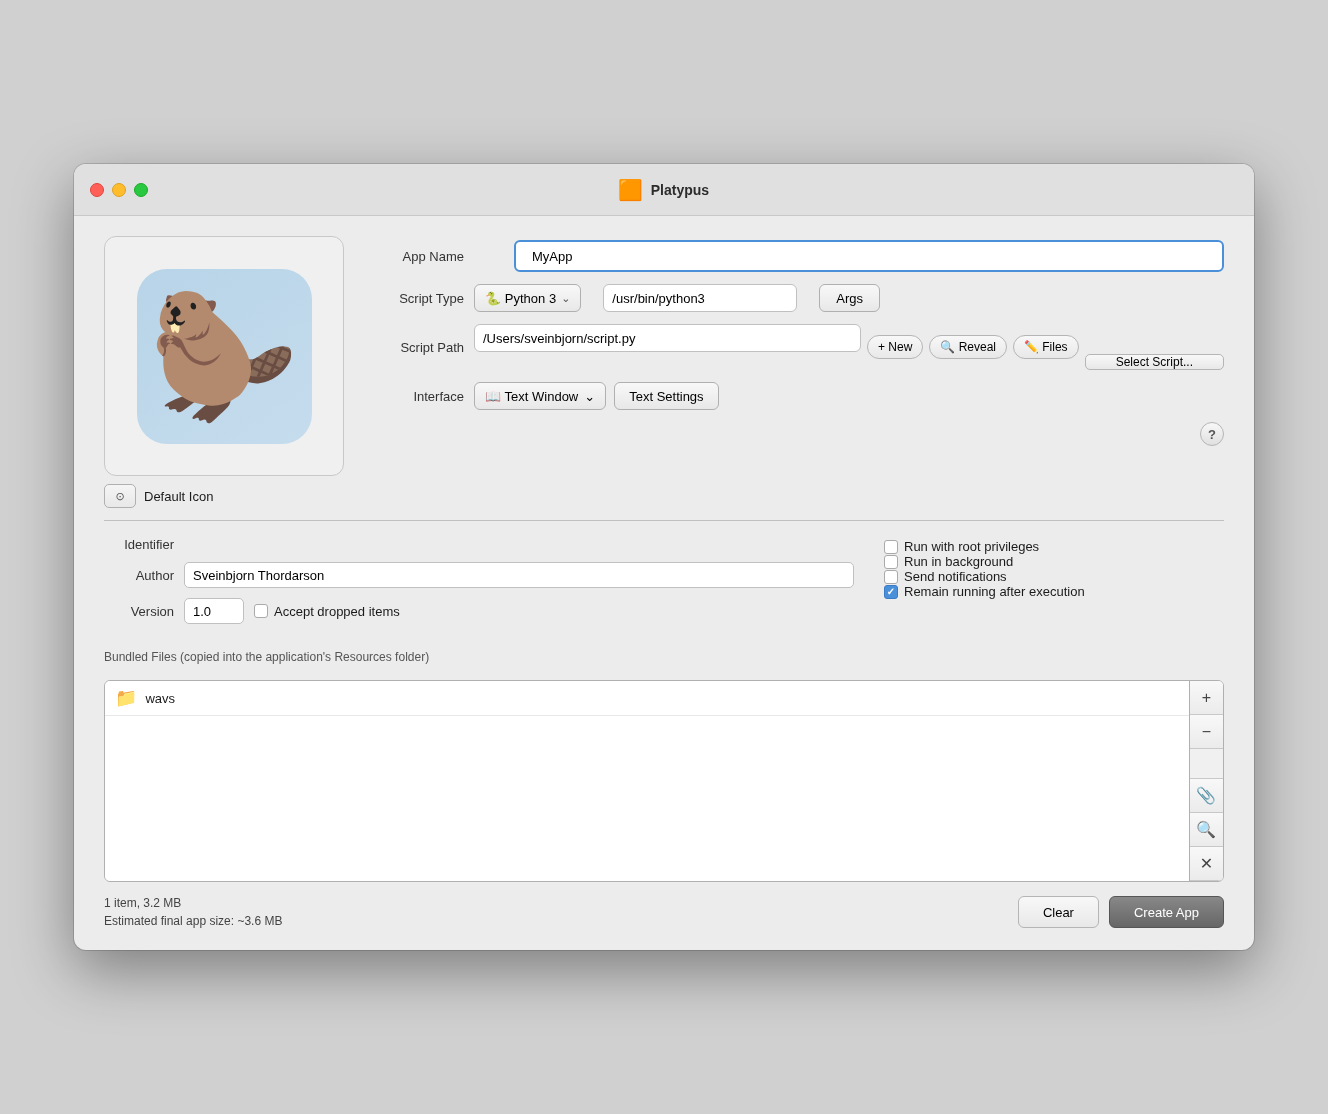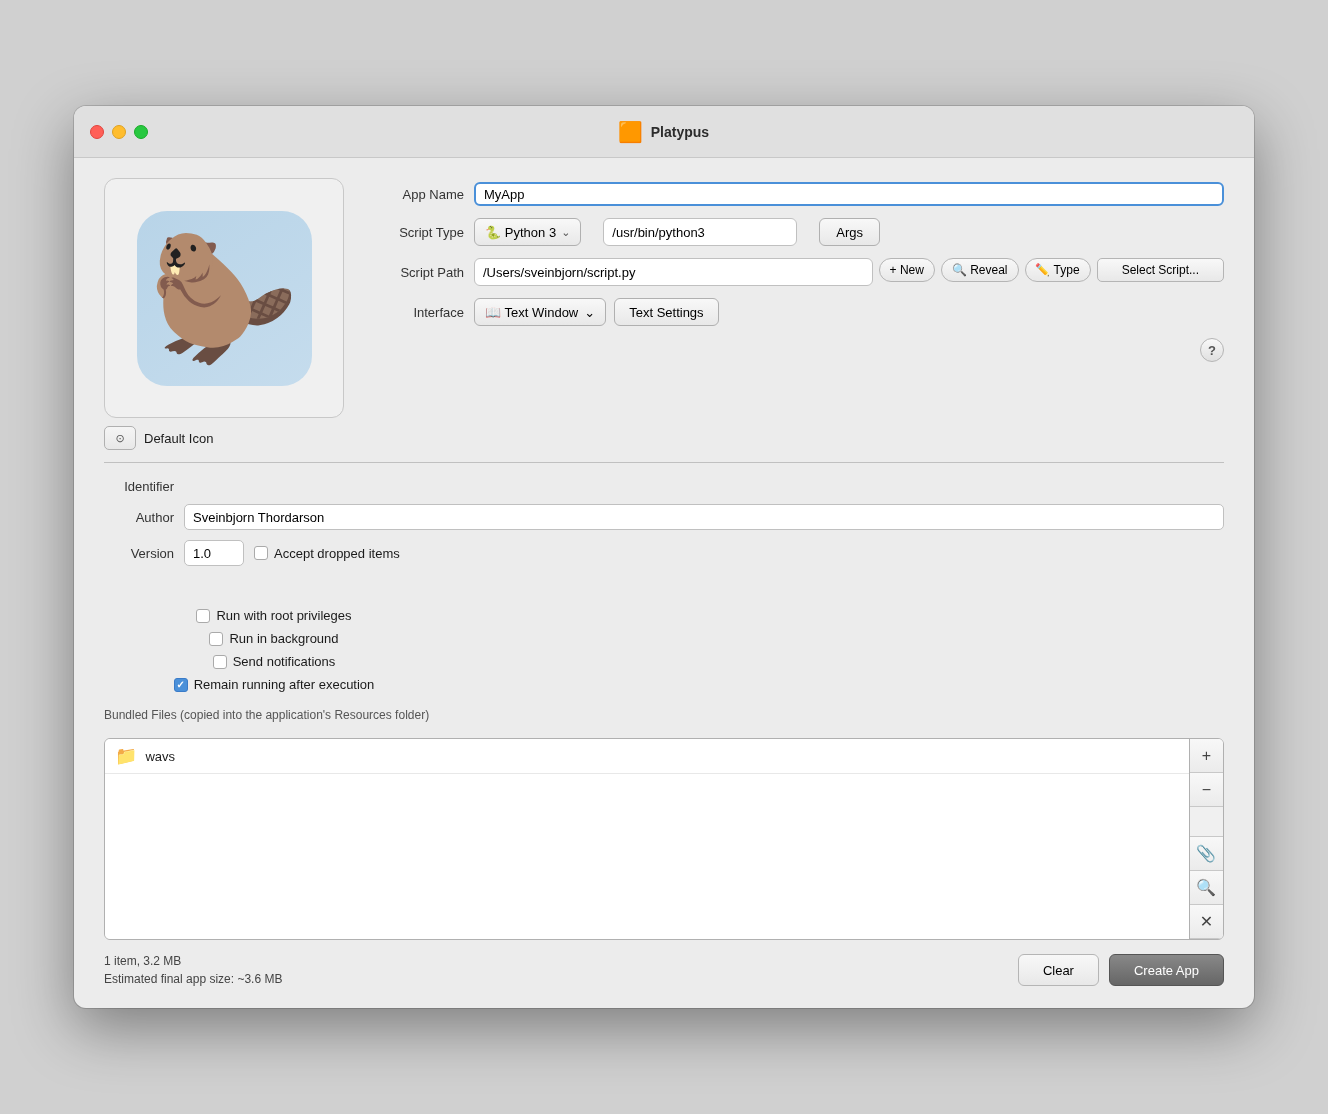--- a/index.html
+++ b/index.html
@@ -123,27 +123,28 @@
     }
     .form-label {
       width: 100px;
       text-align: right;
       font-size: 13px;
       color: #333;
       flex-shrink: 0;
     }
     .text-input {
       flex: 1;
-      height: 24px;
+      height: 32px;
       border: 2px solid #4a90d9;
       border-radius: 6px;
-      padding: 0 8px;
+      padding: 0 16px;
       font-size: 13px;
       background: white;
       outline: none;
+      margin-left: 40px;
     }
     .script-type-row {
       display: flex;
       align-items: center;
       gap: 22px;
     }
     .select-btn {
       height: 28px;
       background: linear-gradient(to bottom, #f8f8f8, #e8e8e8);
       border: 1px solid #b0b0b0;
@@ -198,28 +199,29 @@
       height: 24px;
       background: linear-gradient(to bottom, #f8f8f8, #e8e8e8);
       border: 1px solid #b5b5b5;
       border-radius: 12px;
       padding: 0 10px;
       font-size: 12px;
       cursor: pointer;
       white-space: nowrap;
     }
     .select-script-btn {
-      height: 24px;
+      height: 16px;
       background: linear-gradient(to bottom, #f8f8f8, #e8e8e8);
       border: 1px solid #b5b5b5;
       border-radius: 5px;
-      padding: 0 24px;
+      padding: 0 30px;
       font-size: 12px;
       cursor: pointer;
       white-space: nowrap;
+      margin-top: 30px;
     }
     .interface-row {
       display: flex;
       align-items: center;
       gap: 8px;
     }
     .interface-select {
       height: 28px;
       background: linear-gradient(to bottom, #f8f8f8, #e8e8e8);
       border: 1px solid #b0b0b0;
@@ -262,21 +264,20 @@
     }
     .divider {
       height: 1px;
       background: #c0c0c0;
       margin: 10px 0 16px 0;
     }
     .middle-section {
       display: flex;
       gap: 30px;
       margin-bottom: 16px;
-      flex-direction: column;
     }
     .left-fields {
       flex: 1;
     }
     .field-row {
       display: flex;
       align-items: center;
       gap: 10px;
       margin-bottom: 10px;
     }
@@ -332,22 +333,20 @@
       content: '✓';
       color: white;
       font-size: 10px;
       font-weight: 700;
     }
     .right-checkboxes {
       width: 340px;
       padding-top: 2px;
       display: flex;
       flex-direction: column;
-      gap: 8px;
-      align-items: center;
     }
     .bundled-section {
       margin-top: 4px;
     }
     .bundled-label {
       font-size: 12px;
       color: #555;
       margin-bottom: 16px;
     }
     .bundled-container {
@@ -498,21 +497,21 @@
           </div>
         </div>
 
         <div class="form-row">
           <span class="form-label">Script Path</span>
           <div class="script-path-container">
             <input type="text" class="script-path-input" value="/Users/sveinbjorn/script.py" style="">
             <div class="script-buttons">
               <button class="small-btn">+ New</button>
               <button class="small-btn">🔍 Reveal</button>
-              <button class="small-btn">✏️ Type</button>
+              <button class="small-btn">✏️ Files</button>
               <button class="select-script-btn">Select Script...</button>
             </div>
           </div>
         </div>
 
         <div class="form-row">
           <span class="form-label">Interface</span>
           <div class="interface-row">
             <button class="interface-select">
               <span>📖 Text Window</span>

